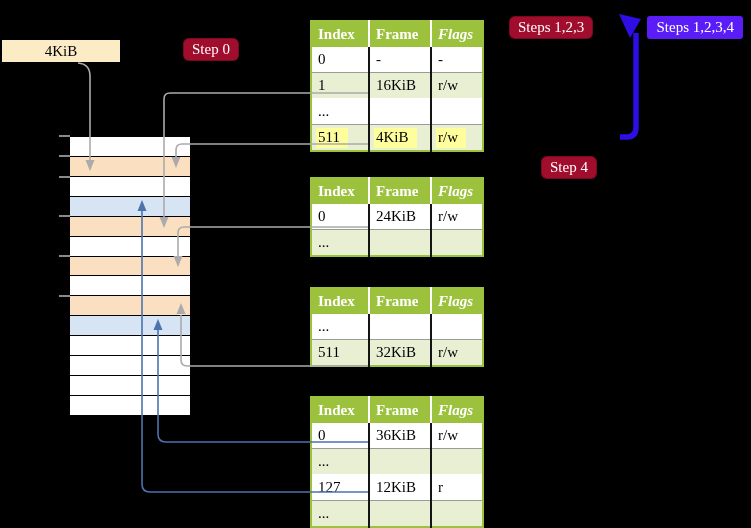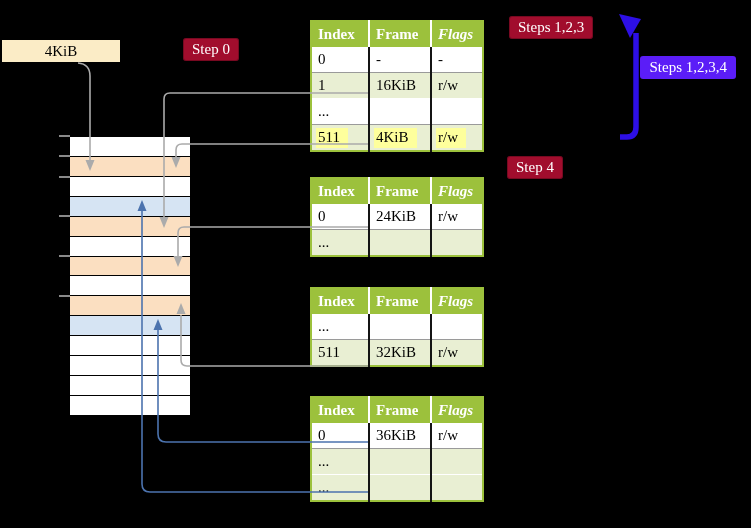--- a/index.html
+++ b/index.html
@@ -15,26 +15,26 @@
     background:var(--frame-box-cream,#fbecc6); color:#000;
     display:flex; align-items:center; justify-content:center;
     font-size:15px;
   }
 
   
   .badge {
     position:absolute; color:#fff; font-size:15px; line-height:18px;
     padding:2px 9px 3px; border-radius:3px; white-space:nowrap;
   }
-  .badge.red { background:var(--badge-red,#a10d2d); box-shadow:inset 0 0 0 1px rgba(0,0,0,.25); }
+  .badge.red { background:var(--badge-red,#a10d2d); box-shadow:inset 0 0 0 1px rgba(0,0,0,.25);border-radius:6px; }
   .badge.violet { background:var(--badge-violet,#5b1df7); }
   #b-step0   { left:183px; top:38px; }
   #b-steps123{ left:509px; top:16px; }
-  #b-steps1234{ right:15px; top:16px;margin-top:40px; }
-  #b-step4   { left:507px; top:156px; }
+  #b-steps1234{ right:8px; top:16px; }
+  #b-step4   { left:541px; top:156px; }
 
   
   .strip {
     position:absolute; left:70px; top:137px; width:120px; height:278px;
     display:flex; flex-direction:column; gap:1px;
   }
   .mrow { flex:1 1 auto; }
   .mrow.free  { background:var(--strip-free-white,#fff); }
   .mrow.table { background:var(--strip-table-orange,#fbdfc1); }
   .mrow.page  { background:var(--strip-page-blue,#d6e4f3); }
@@ -213,20 +213,25 @@
         <tr class="w">
           <td>0</td>
           <td>36KiB</td>
           <td>r/w</td>
         </tr>
         <tr class="g">
           <td>...</td>
           <td></td>
           <td></td>
         </tr>
+        <tr class="w">
+          <td>127</td>
+          <td>12KiB</td>
+          <td>r</td>
+        </tr>
         <tr class="g">
           <td>...</td>
           <td></td>
           <td></td>
         </tr>
       </tbody>
     </table>
 
   <svg class="overlay" width="751" height="528" viewBox="0 0 751 528">
     <path class="tick" d="M59 136 H70 M59 156 H70 M59 177 H70 M59 216 H70 M59 256 H70 M59 296 H70"></path>

